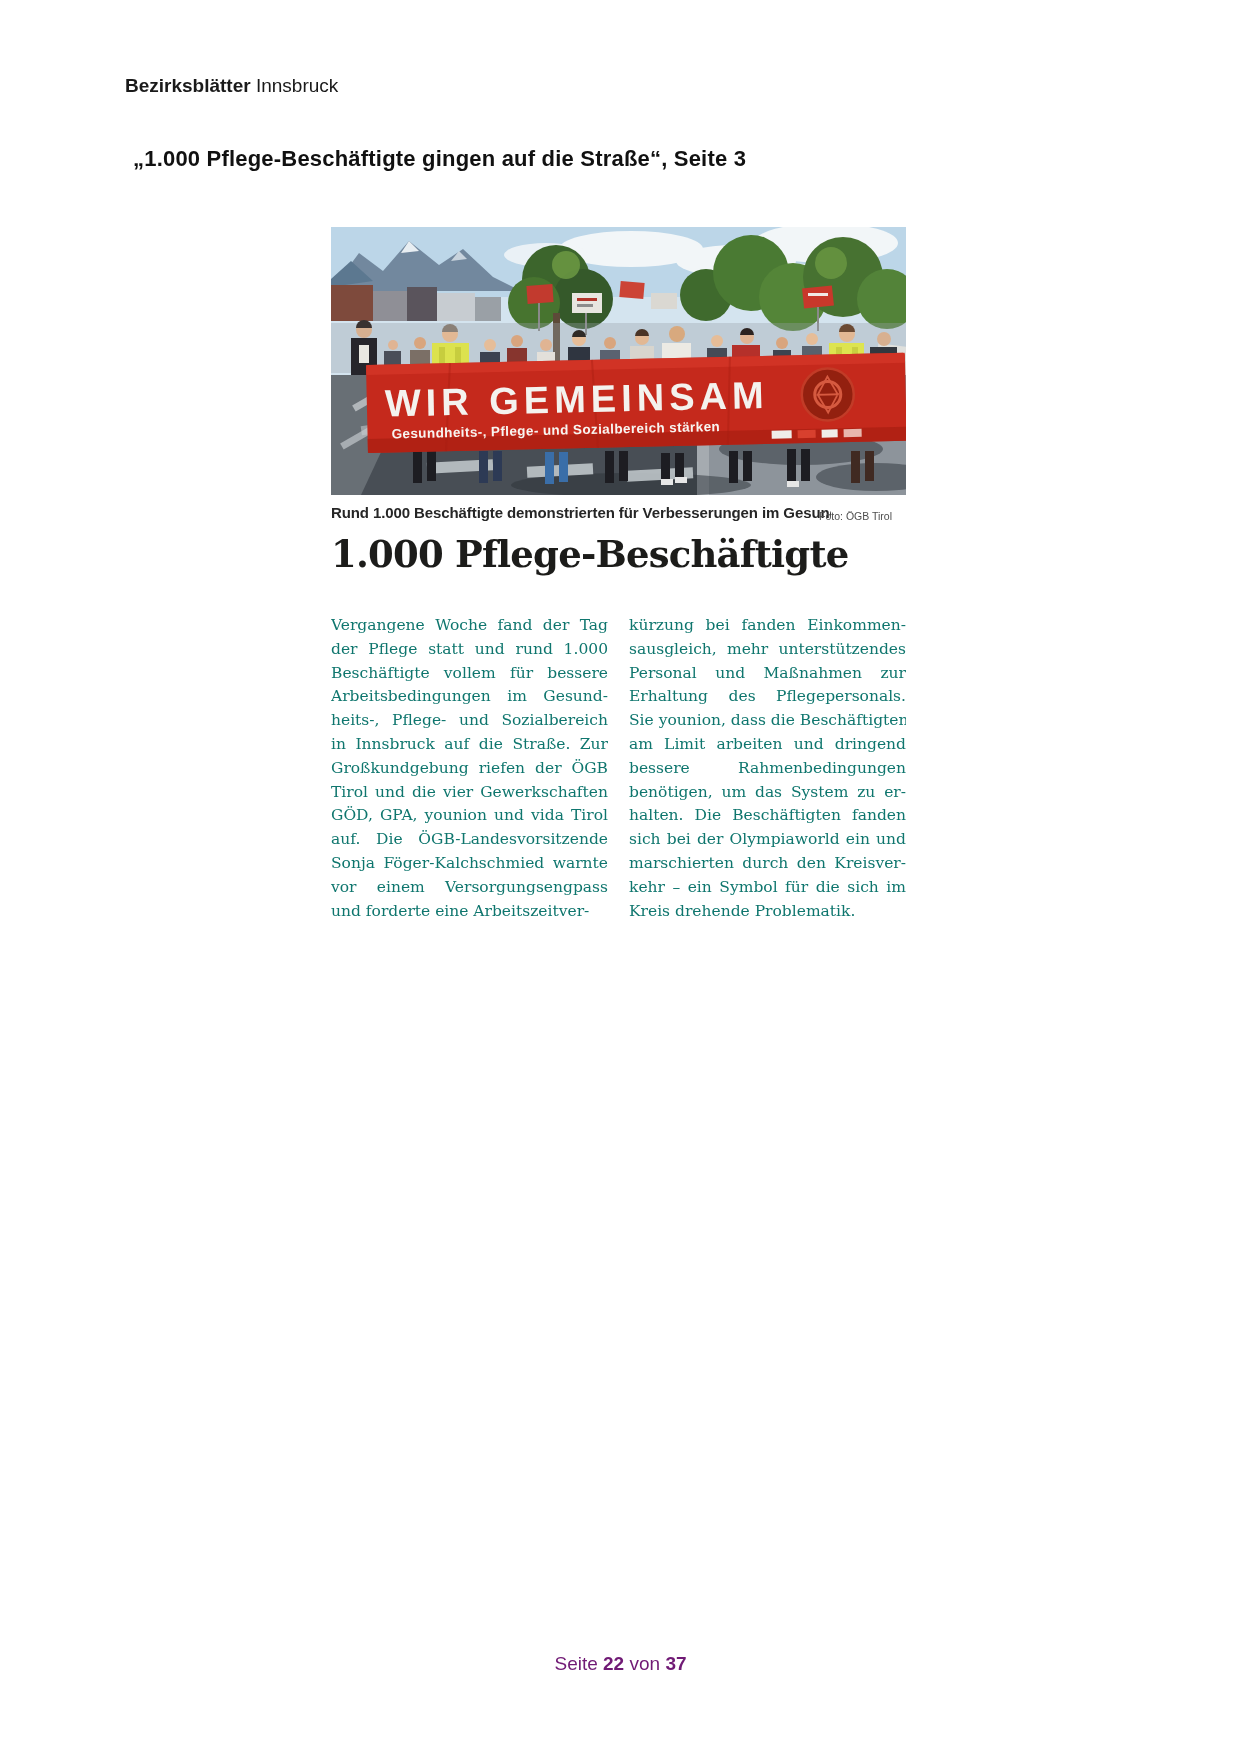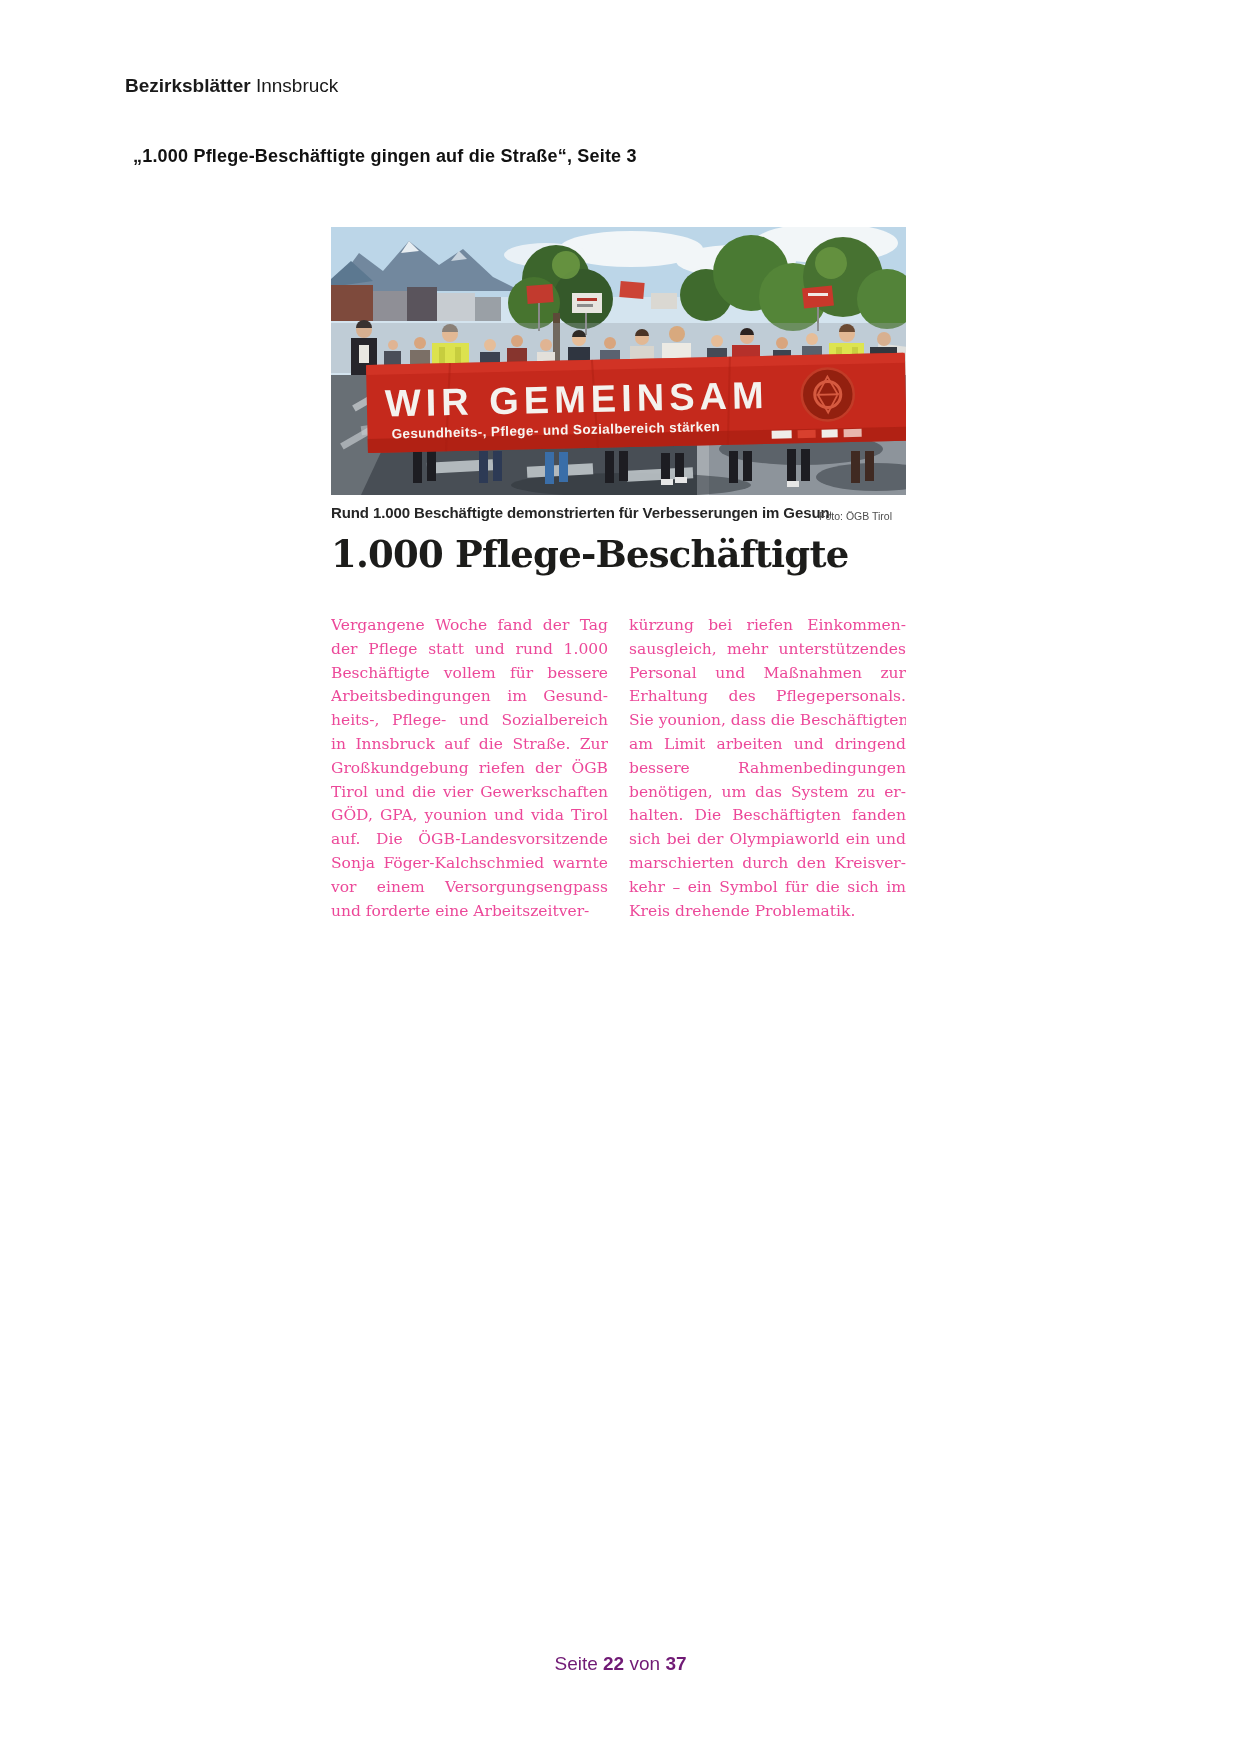--- a/index.html
+++ b/index.html
@@ -2,32 +2,32 @@
 <html lang="de"><head>
 <meta charset="utf-8">
 <style>
   html,body{margin:0;padding:0;}
   body{
     width:1241px;height:1754px;background:#ffffff;position:relative;
     font-family:"Liberation Sans", sans-serif;color:#1a1a1a;overflow:hidden;
   }
   .page-header{position:absolute;left:125px;top:75px;font-size:19px;color:#1a1a1a;}
   .page-header .brand{font-weight:bold;}
-  .review-title{position:absolute;left:133px;top:146px;font-size:18px;font-weight:bold;color:#111;letter-spacing:0.2px;}
+  .review-title{position:absolute;left:133px;top:146px;font-size:22px;font-weight:bold;color:#111;letter-spacing:0.2px;}
   .clipping{position:absolute;left:331px;top:227px;width:575px;}
   .photo-wrap{width:575px;height:268px;overflow:hidden;background:#c8dcea;}
   .caption-row{position:relative;margin-top:7px;width:575px;}
   .caption{width:500px;font-weight:bold;font-size:15px;line-height:21px;color:#262626;letter-spacing:-0.1px;}
   .caption .jline{text-align:left;text-align-last:left;white-space:nowrap;overflow:hidden;}
   .credit{position:absolute;right:14px;bottom:1px;font-size:10.5px;color:#4f4f4f;}
   .headline{margin-top:8px;font-family:"DejaVu Serif", serif;font-weight:bold;
     font-size:37px;line-height:47px;color:#1c1c1a;letter-spacing:-0.8px;}
   .headline .jline{text-align:left;text-align-last:left;white-space:nowrap;overflow:hidden;}
   .article-cols{margin-top:36px;display:flex;gap:21px;
-    font-family:"DejaVu Serif", serif;font-size:15.5px;line-height:23.8px;color:#ec4899;}
+    font-family:"DejaVu Serif", serif;font-size:15.5px;line-height:23.8px;color:#0f766e;}
   .article-col{width:277px;}
   .jline{text-align:justify;text-align-last:justify;white-space:nowrap;overflow:hidden;}
   .article-col .jline:last-child{text-align-last:left;}
   .page-footer{position:absolute;left:0;top:1653px;width:1241px;text-align:center;
     font-size:19px;color:#701a75;}
   .page-footer .b{font-weight:bold;}
 </style>
 </head>
 <body>
 
@@ -224,21 +224,21 @@
         <div class="jline">in Innsbruck auf die Straße. Zur</div>
         <div class="jline">Großkundgebung riefen der ÖGB</div>
         <div class="jline">Tirol und die vier Gewerkschaften</div>
         <div class="jline">GÖD, GPA, younion und vida Tirol</div>
         <div class="jline">auf. Die ÖGB-Landesvorsitzende</div>
         <div class="jline">Sonja Föger-Kalchschmied warnte</div>
         <div class="jline">vor einem Versorgungsengpass</div>
         <div class="jline">und forderte eine Arbeitszeitver-</div>
       </div>
     <div class="article-col">
-        <div class="jline">kürzung bei riefen Einkommen-</div>
+        <div class="jline">kürzung bei fanden Einkommen-</div>
         <div class="jline">sausgleich, mehr unterstützendes</div>
         <div class="jline">Personal und Maßnahmen zur</div>
         <div class="jline">Erhaltung des Pflegepersonals.</div>
         <div class="jline">Sie younion, dass die Beschäftigten</div>
         <div class="jline">am Limit arbeiten und dringend</div>
         <div class="jline">bessere Rahmenbedingungen</div>
         <div class="jline">benötigen, um das System zu er-</div>
         <div class="jline">halten. Die Beschäftigten fanden</div>
         <div class="jline">sich bei der Olympiaworld ein und</div>
         <div class="jline">marschierten durch den Kreisver-</div>

